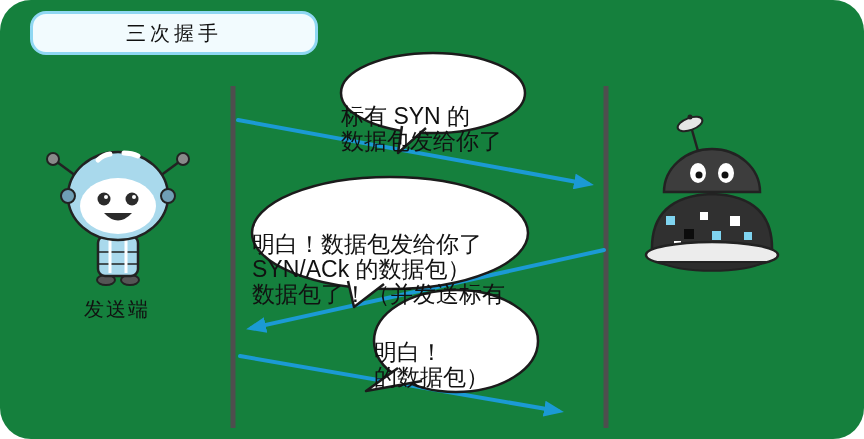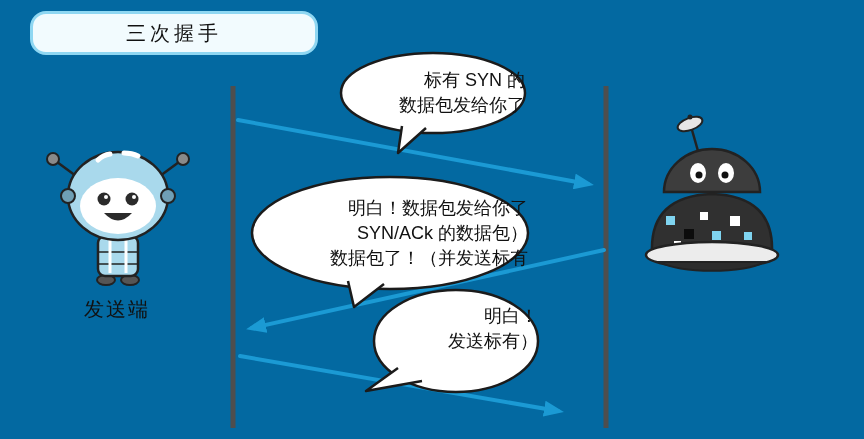--- a/index.html
+++ b/index.html
@@ -8,24 +8,25 @@
     --title-fill: #f2fbfe;
     --timeline: #4e4e4e;
     --bubble-stroke: #1b1b1b;
     --robot-blue: #a9d9ec;
   }
   html, body { margin: 0; padding: 0; background: #fff; }
   .stage {
     position: relative;
     width: 864px;
     height: 439px;
-    background: #0369a1;
+    background: #15803d;
     overflow: hidden;
     font-family: "Liberation Sans", sans-serif;
     color: #111;
+    border-radius: 31px;
   }
   .stage > svg { position: absolute; left: 0; top: 0; }
 
   .timeline { stroke: var(--timeline); stroke-width: 5; }
   .arrow { stroke: var(--arrow); stroke-width: 4; fill: none; stroke-linecap: round; }
   #arrowhead path { fill: var(--arrow); }
   .bubble { fill: #ffffff; stroke: var(--bubble-stroke); stroke-width: 2.5; }
   .bubble-tail { fill: #ffffff; stroke: var(--bubble-stroke); stroke-width: 2.5; stroke-linejoin: round; }
   .ln { stroke: #222; stroke-width: 2.5; }
 
@@ -34,24 +35,25 @@
     left: 30px; top: 11px;
     width: 282px; height: 38px;
     border: 3px solid var(--title-border);
     border-radius: 16px;
     background: var(--title-fill);
     display: flex; align-items: center; justify-content: center;
     font-size: 20px; letter-spacing: 4px;
   }
   .bubble-text {
     position: absolute;
-    text-align: right;
-    font-size: 18px;
+    text-align: left;
+    font-size: 23px;
     line-height: 25px;
     white-space: nowrap;
+    margin-top: 36px;
   }
   .endpoint-label {
     position: absolute;
     transform: translateX(-50%);
     font-size: 20px;
     letter-spacing: 2px;
   }
 </style>
 </head>
 <body>
@@ -150,18 +152,18 @@
     <div>标有 SYN 的</div>
     <div>数据包发给你了</div>
   </div>
   <div class="bubble-text" style="left:252px; top:196px; width:276px;">
     <div>明白！数据包发给你了</div>
     <div>SYN/ACk 的数据包）</div>
     <div>数据包了！（并发送标有</div>
   </div>
   <div class="bubble-text" style="left:374px; top:304px; width:164px;">
     <div>明白！</div>
-    <div>发送标有）</div>
+    <div>的数据包）</div>
   </div>
 
   <div class="endpoint-label" style="left:117px; top:296px;">发送端</div>
 
 </div>
 
 </body></html>

